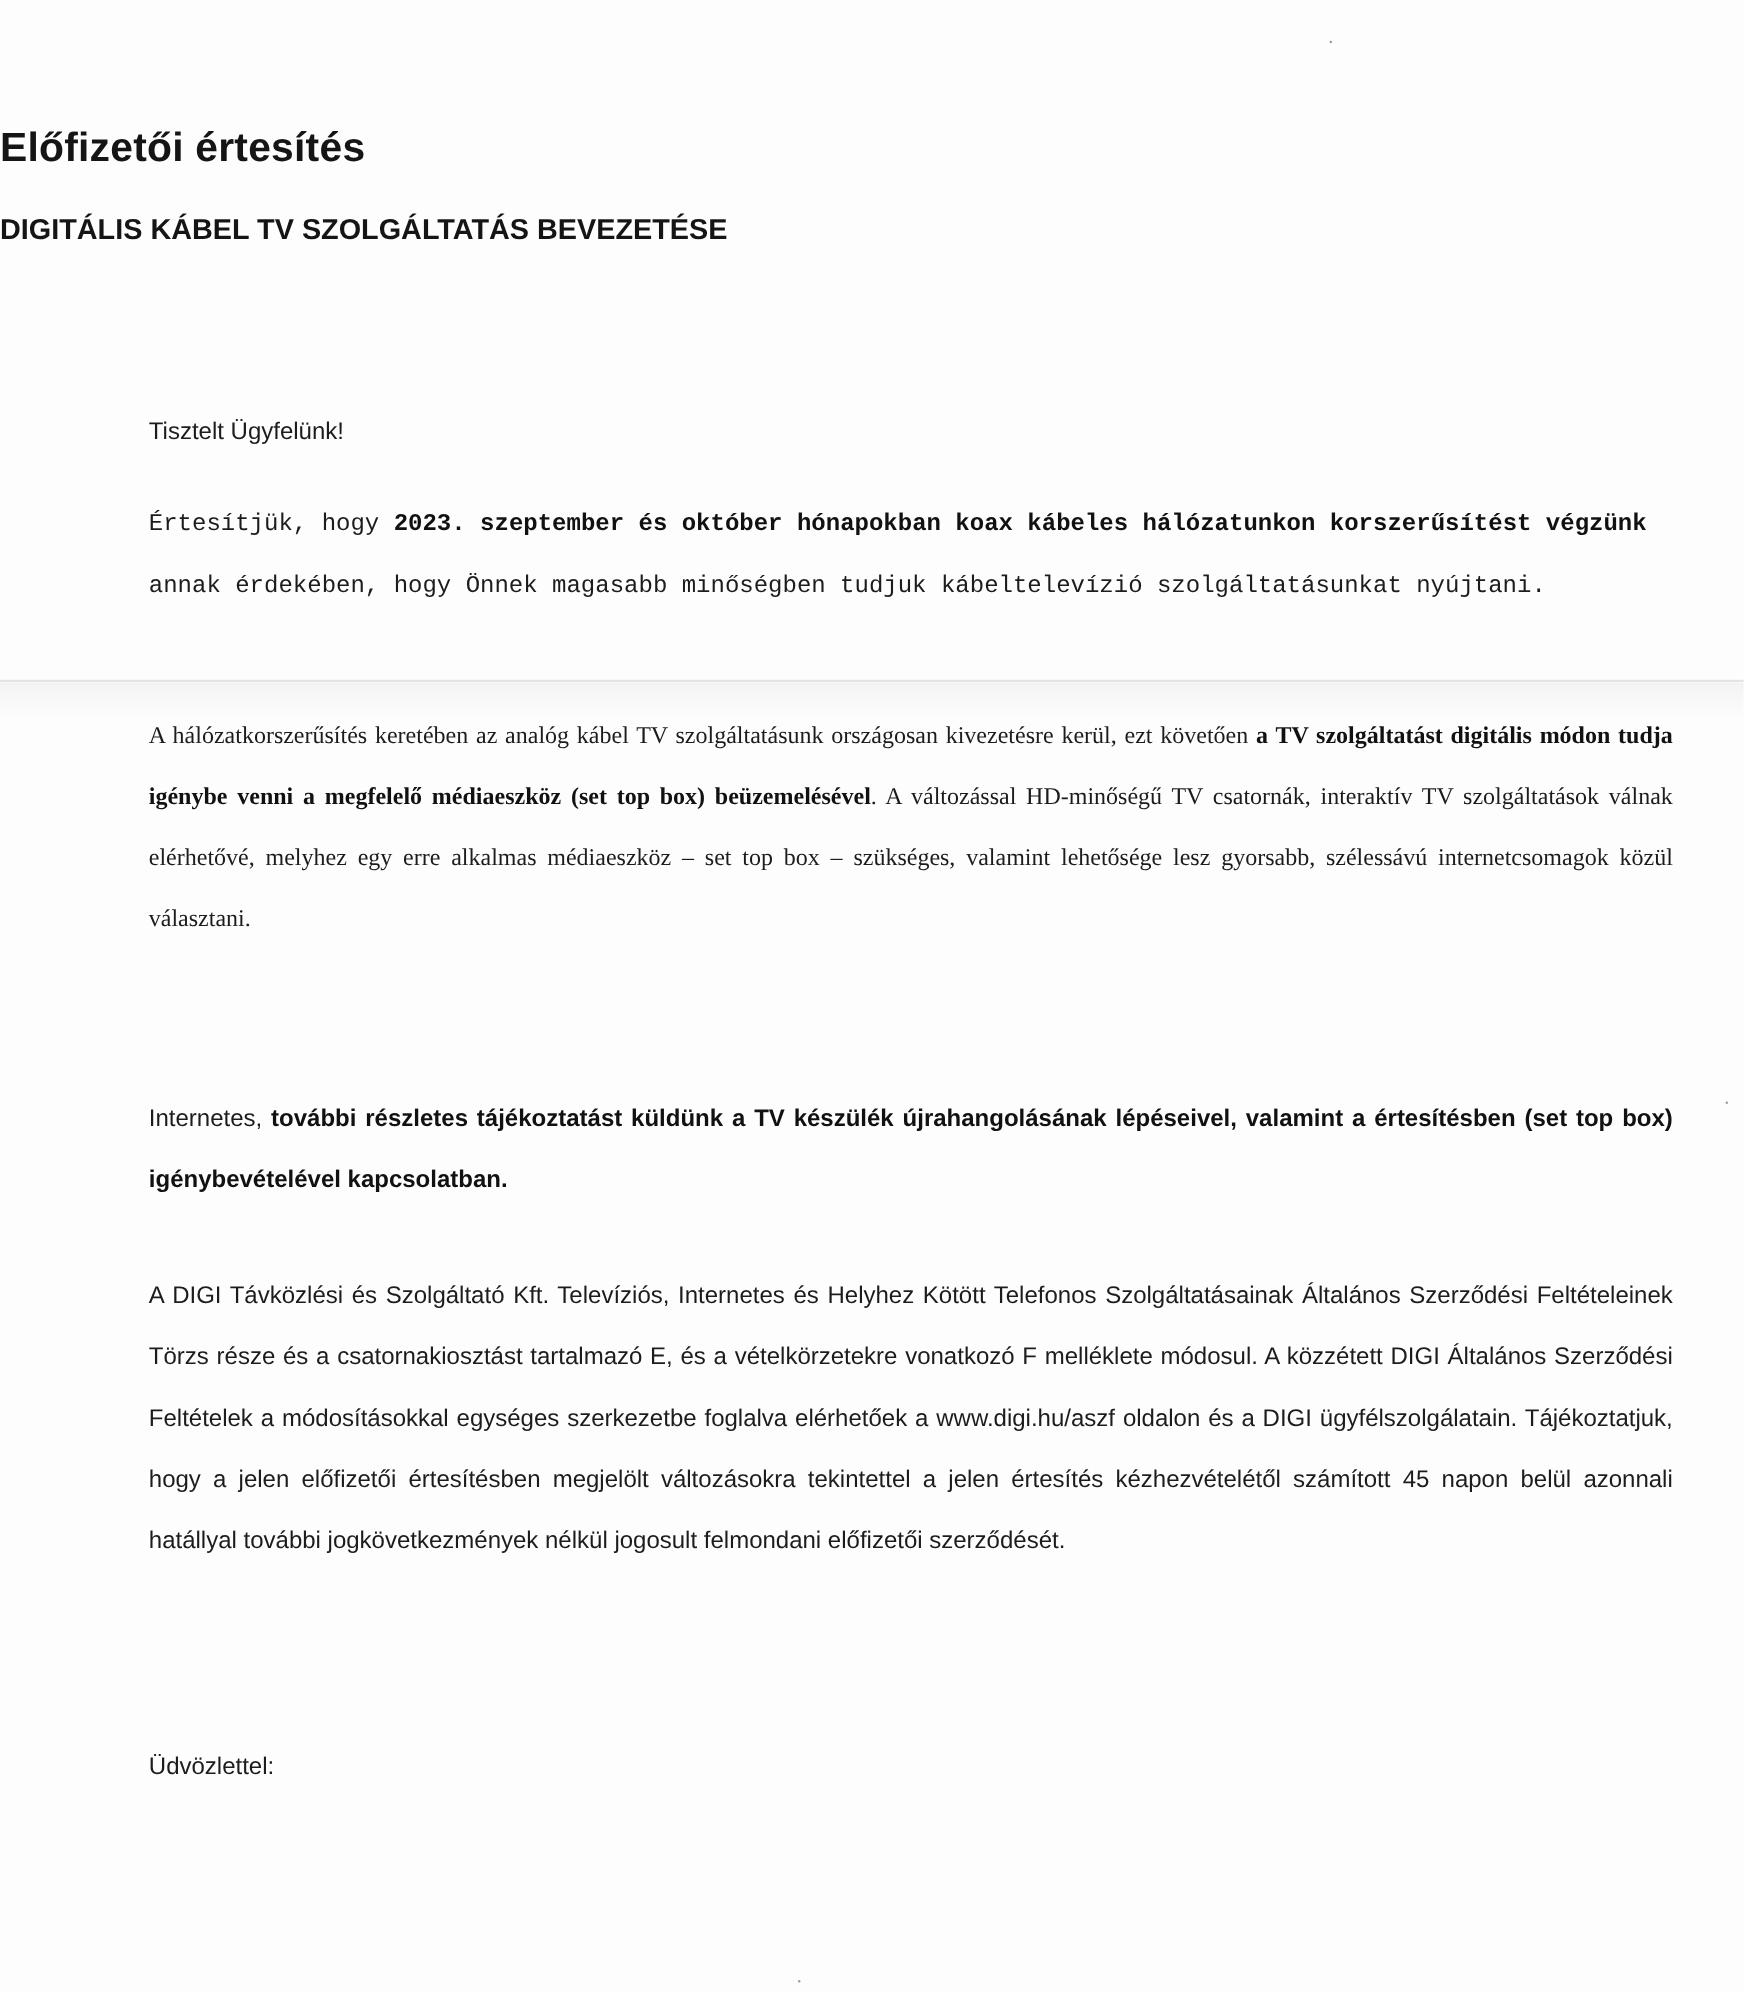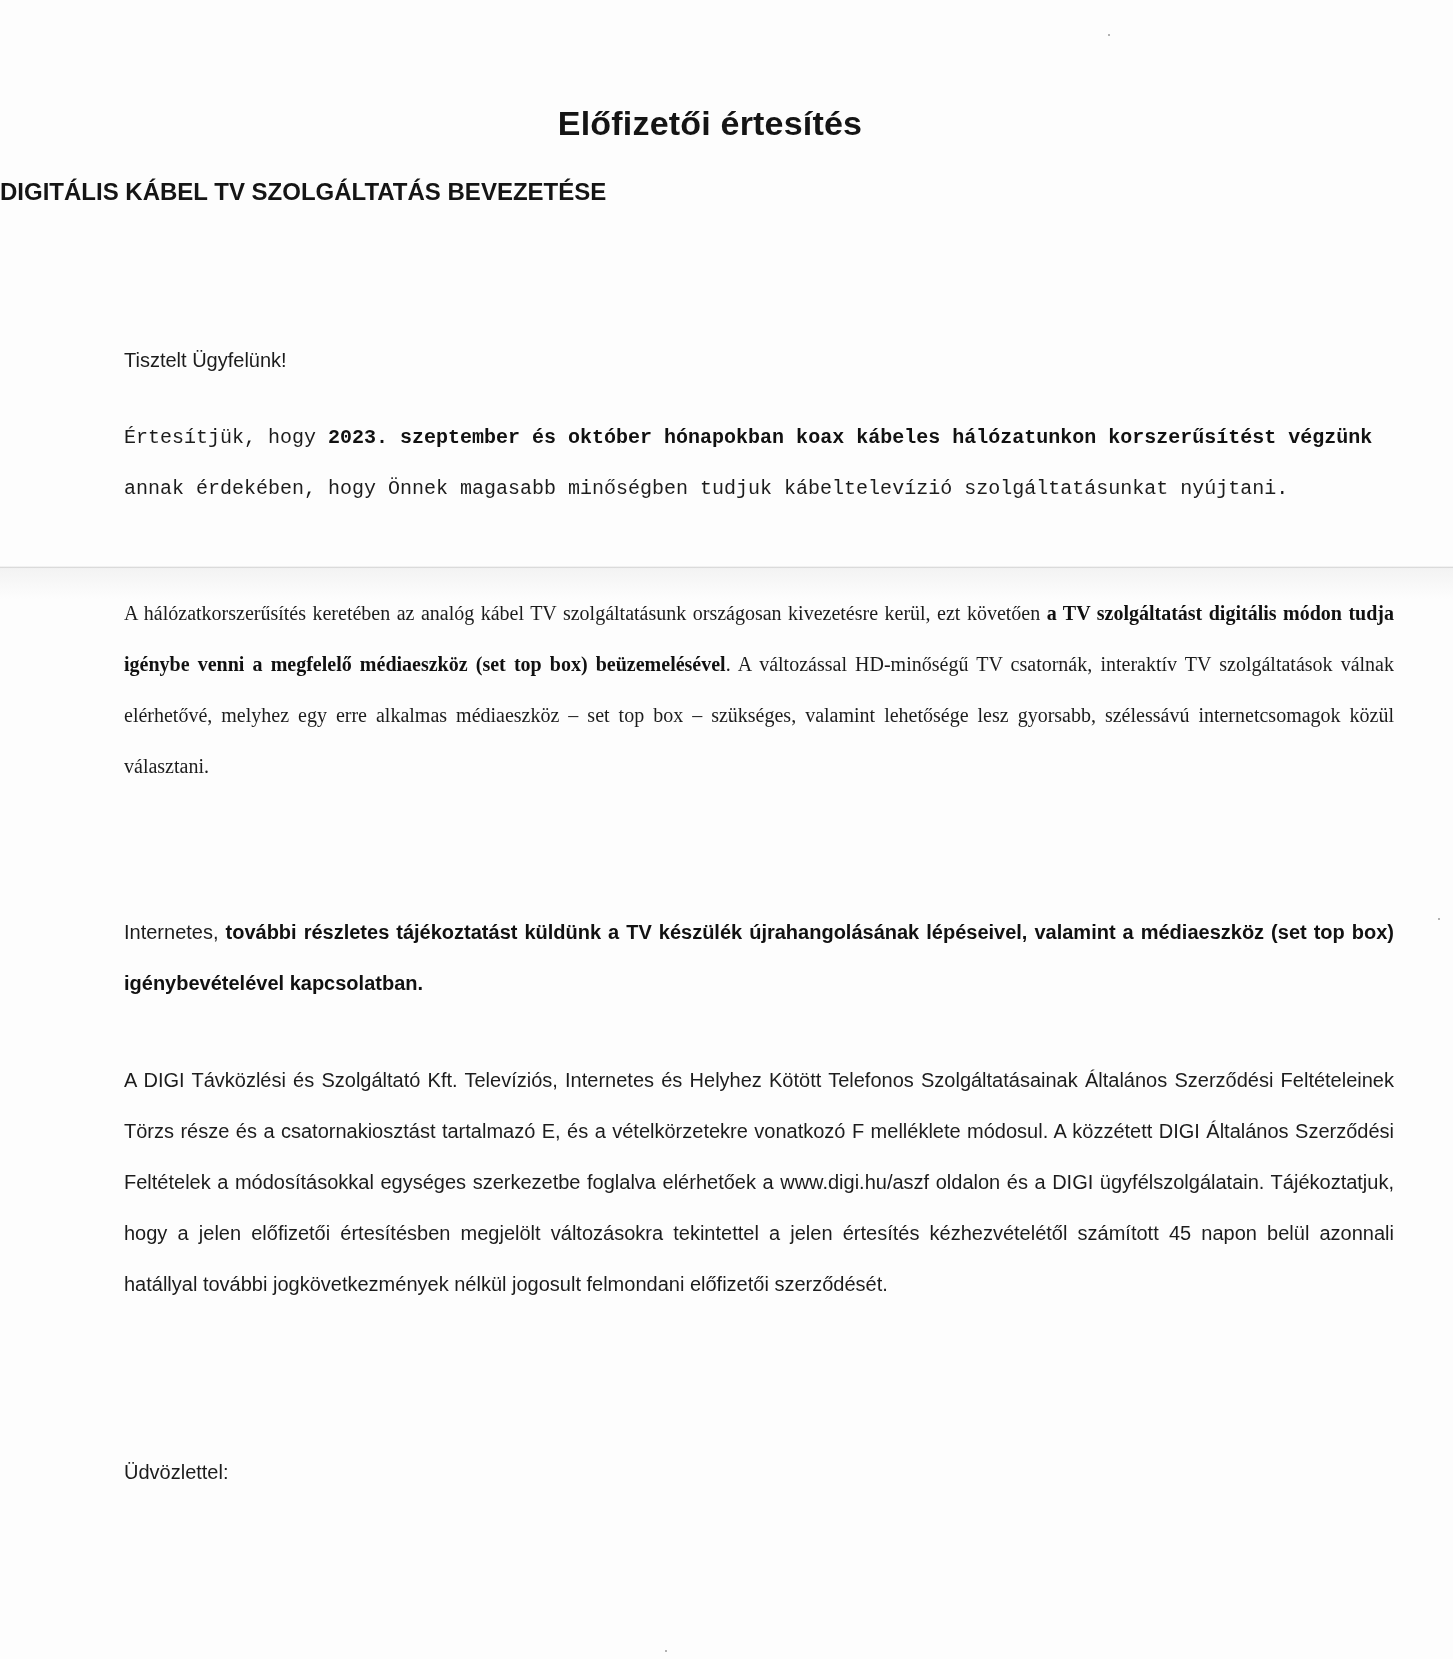--- a/index.html
+++ b/index.html
@@ -36,21 +36,20 @@
       top: 569px;
       width: 1453px;
       height: 30px;
       background: linear-gradient(to bottom, rgba(235,235,235,0.55), rgba(255,255,255,0));
     }
     .title {
       position: absolute;
       top: 104px;
       left: 0;
       width: 1420px;
-      text-align: center;
       font-size: 34px;
       font-weight: bold;
       letter-spacing: 0.2px;
       color: #151515;
     }
     .subtitle {
       position: absolute;
       top: 178px;
       left: 0;
       width: 1420px;
@@ -107,21 +106,21 @@
 
   <div class="text-block p1">
     <span>Értesítjük, hogy </span><b>2023. szeptember és október hónapokban koax kábeles hálózatunkon korszerűsítést végzünk</b><span> annak érdekében, hogy Önnek magasabb minőségben tudjuk kábeltelevízió szolgáltatásunkat nyújtani.</span>
   </div>
 
   <div class="text-block justify p2">
     <span>A hálózatkorszerűsítés keretében az analóg kábel TV szolgáltatásunk országosan kivezetésre kerül, ezt követően </span><b>a TV szolgáltatást digitális módon tudja igénybe venni a megfelelő médiaeszköz (set top box) beüzemelésével</b><span>. A változással HD-minőségű TV csatornák, interaktív TV szolgáltatások válnak elérhetővé, melyhez egy erre alkalmas médiaeszköz – set top box – szükséges, valamint lehetősége lesz gyorsabb, szélessávú internetcsomagok közül választani.</span>
   </div>
 
   <div class="text-block justify p3">
-    <span>Internetes, </span><b>további részletes tájékoztatást küldünk a TV készülék újrahangolásának lépéseivel, valamint a médiaeszköz (set top box) igénybevételével kapcsolatban.</b>
+    <span>Internetes, </span><b>további részletes tájékoztatást küldünk a TV készülék újrahangolásának lépéseivel, valamint a értesítésben (set top box) igénybevételével kapcsolatban.</b>
   </div>
 
   <div class="text-block justify p4">
     <span>A DIGI Távközlési és Szolgáltató Kft. Televíziós, Internetes és Helyhez Kötött Telefonos Szolgáltatásainak Általános Szerződési Feltételeinek Törzs része és a csatornakiosztást tartalmazó E, és a vételkörzetekre vonatkozó F melléklete módosul. A közzétett DIGI Általános Szerződési Feltételek a módosításokkal egységes szerkezetbe foglalva elérhetőek a </span><span>www.digi.hu/aszf</span><span> oldalon és a DIGI ügyfélszolgálatain. Tájékoztatjuk, hogy a jelen előfizetői értesítésben megjelölt változásokra tekintettel a jelen értesítés kézhezvételétől számított 45 napon belül azonnali hatállyal további jogkövetkezmények nélkül jogosult felmondani előfizetői szerződését.</span>
   </div>
 
   <div class="text-block closing">Üdvözlettel:</div>
 </div>
 
 </body></html>

